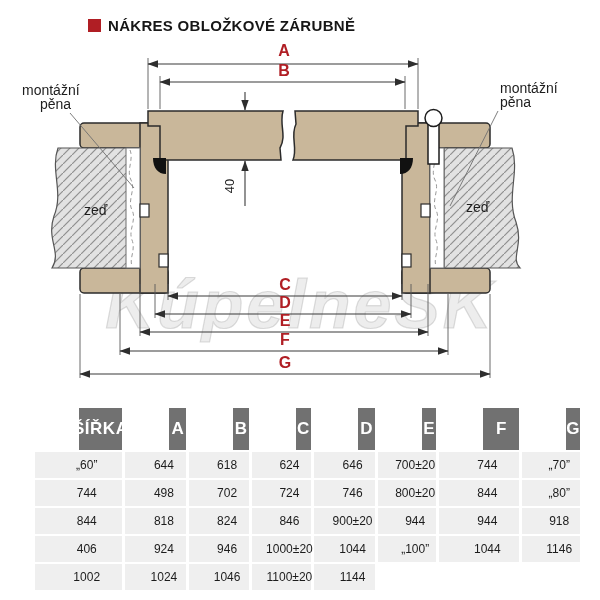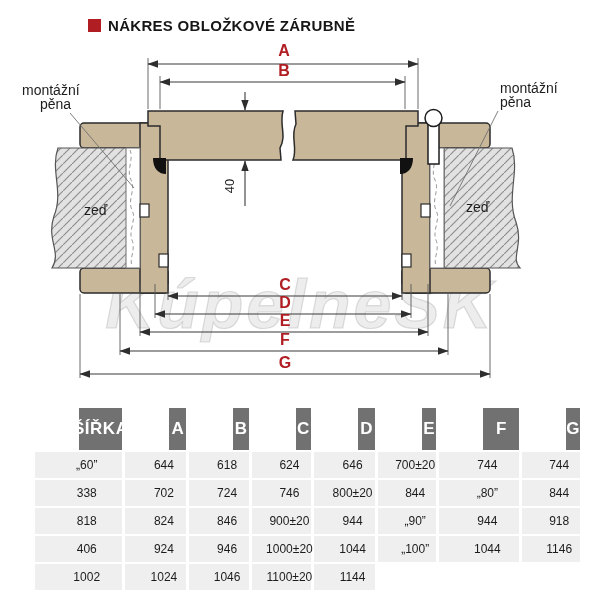--- a/index.html
+++ b/index.html
@@ -161,35 +161,35 @@
       <div class="th">E</div>
       <div class="th">F</div>
       <div class="th">G</div>
       <div class="td">„60”</div>
       <div class="td">644</div>
       <div class="td">618</div>
       <div class="td">624</div>
       <div class="td">646</div>
       <div class="td">700±20</div>
       <div class="td">744</div>
+      <div class="td">„70”</div>
       <div class="td">744</div>
-      <div class="td">338</div>
+      <div class="td">498</div>
       <div class="td">702</div>
       <div class="td">724</div>
       <div class="td">746</div>
       <div class="td">800±20</div>
       <div class="td">844</div>
       <div class="td">„80”</div>
       <div class="td">844</div>
       <div class="td">818</div>
       <div class="td">824</div>
       <div class="td">846</div>
       <div class="td">900±20</div>
       <div class="td">944</div>
-      <div class="td">„90”</div>
       <div class="td">944</div>
       <div class="td">918</div>
       <div class="td">406</div>
       <div class="td">924</div>
       <div class="td">946</div>
       <div class="td">1000±20</div>
       <div class="td">1044</div>
       <div class="td">„100”</div>
       <div class="td">1044</div>
       <div class="td">1146</div>

